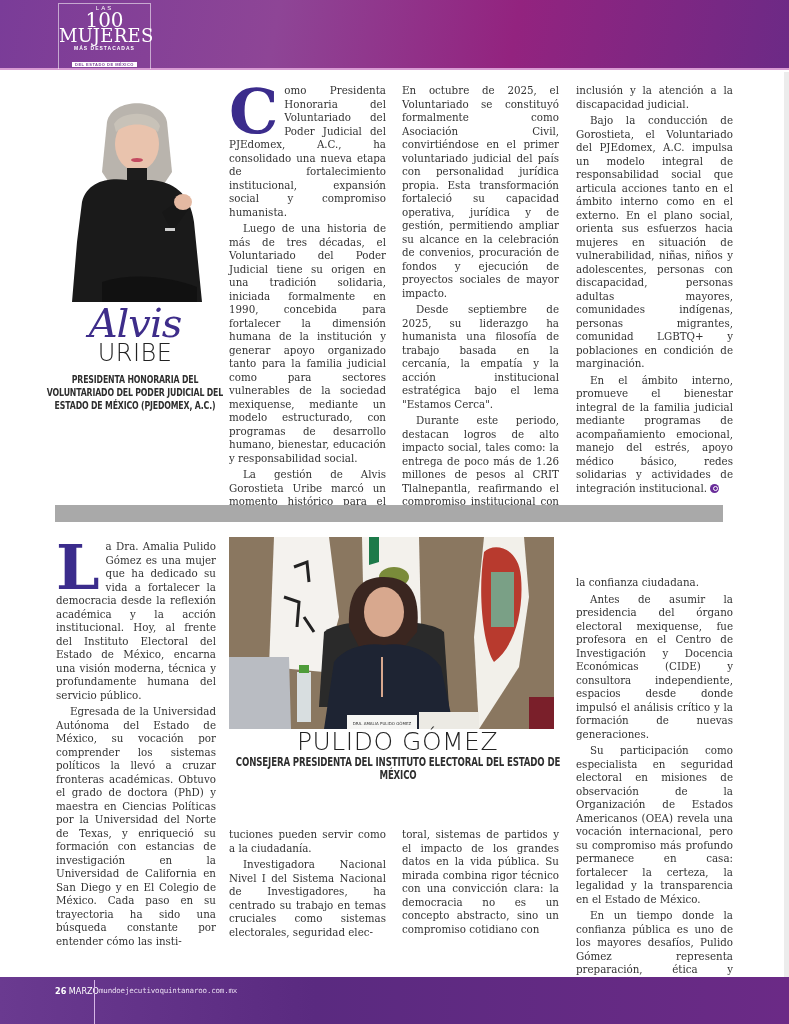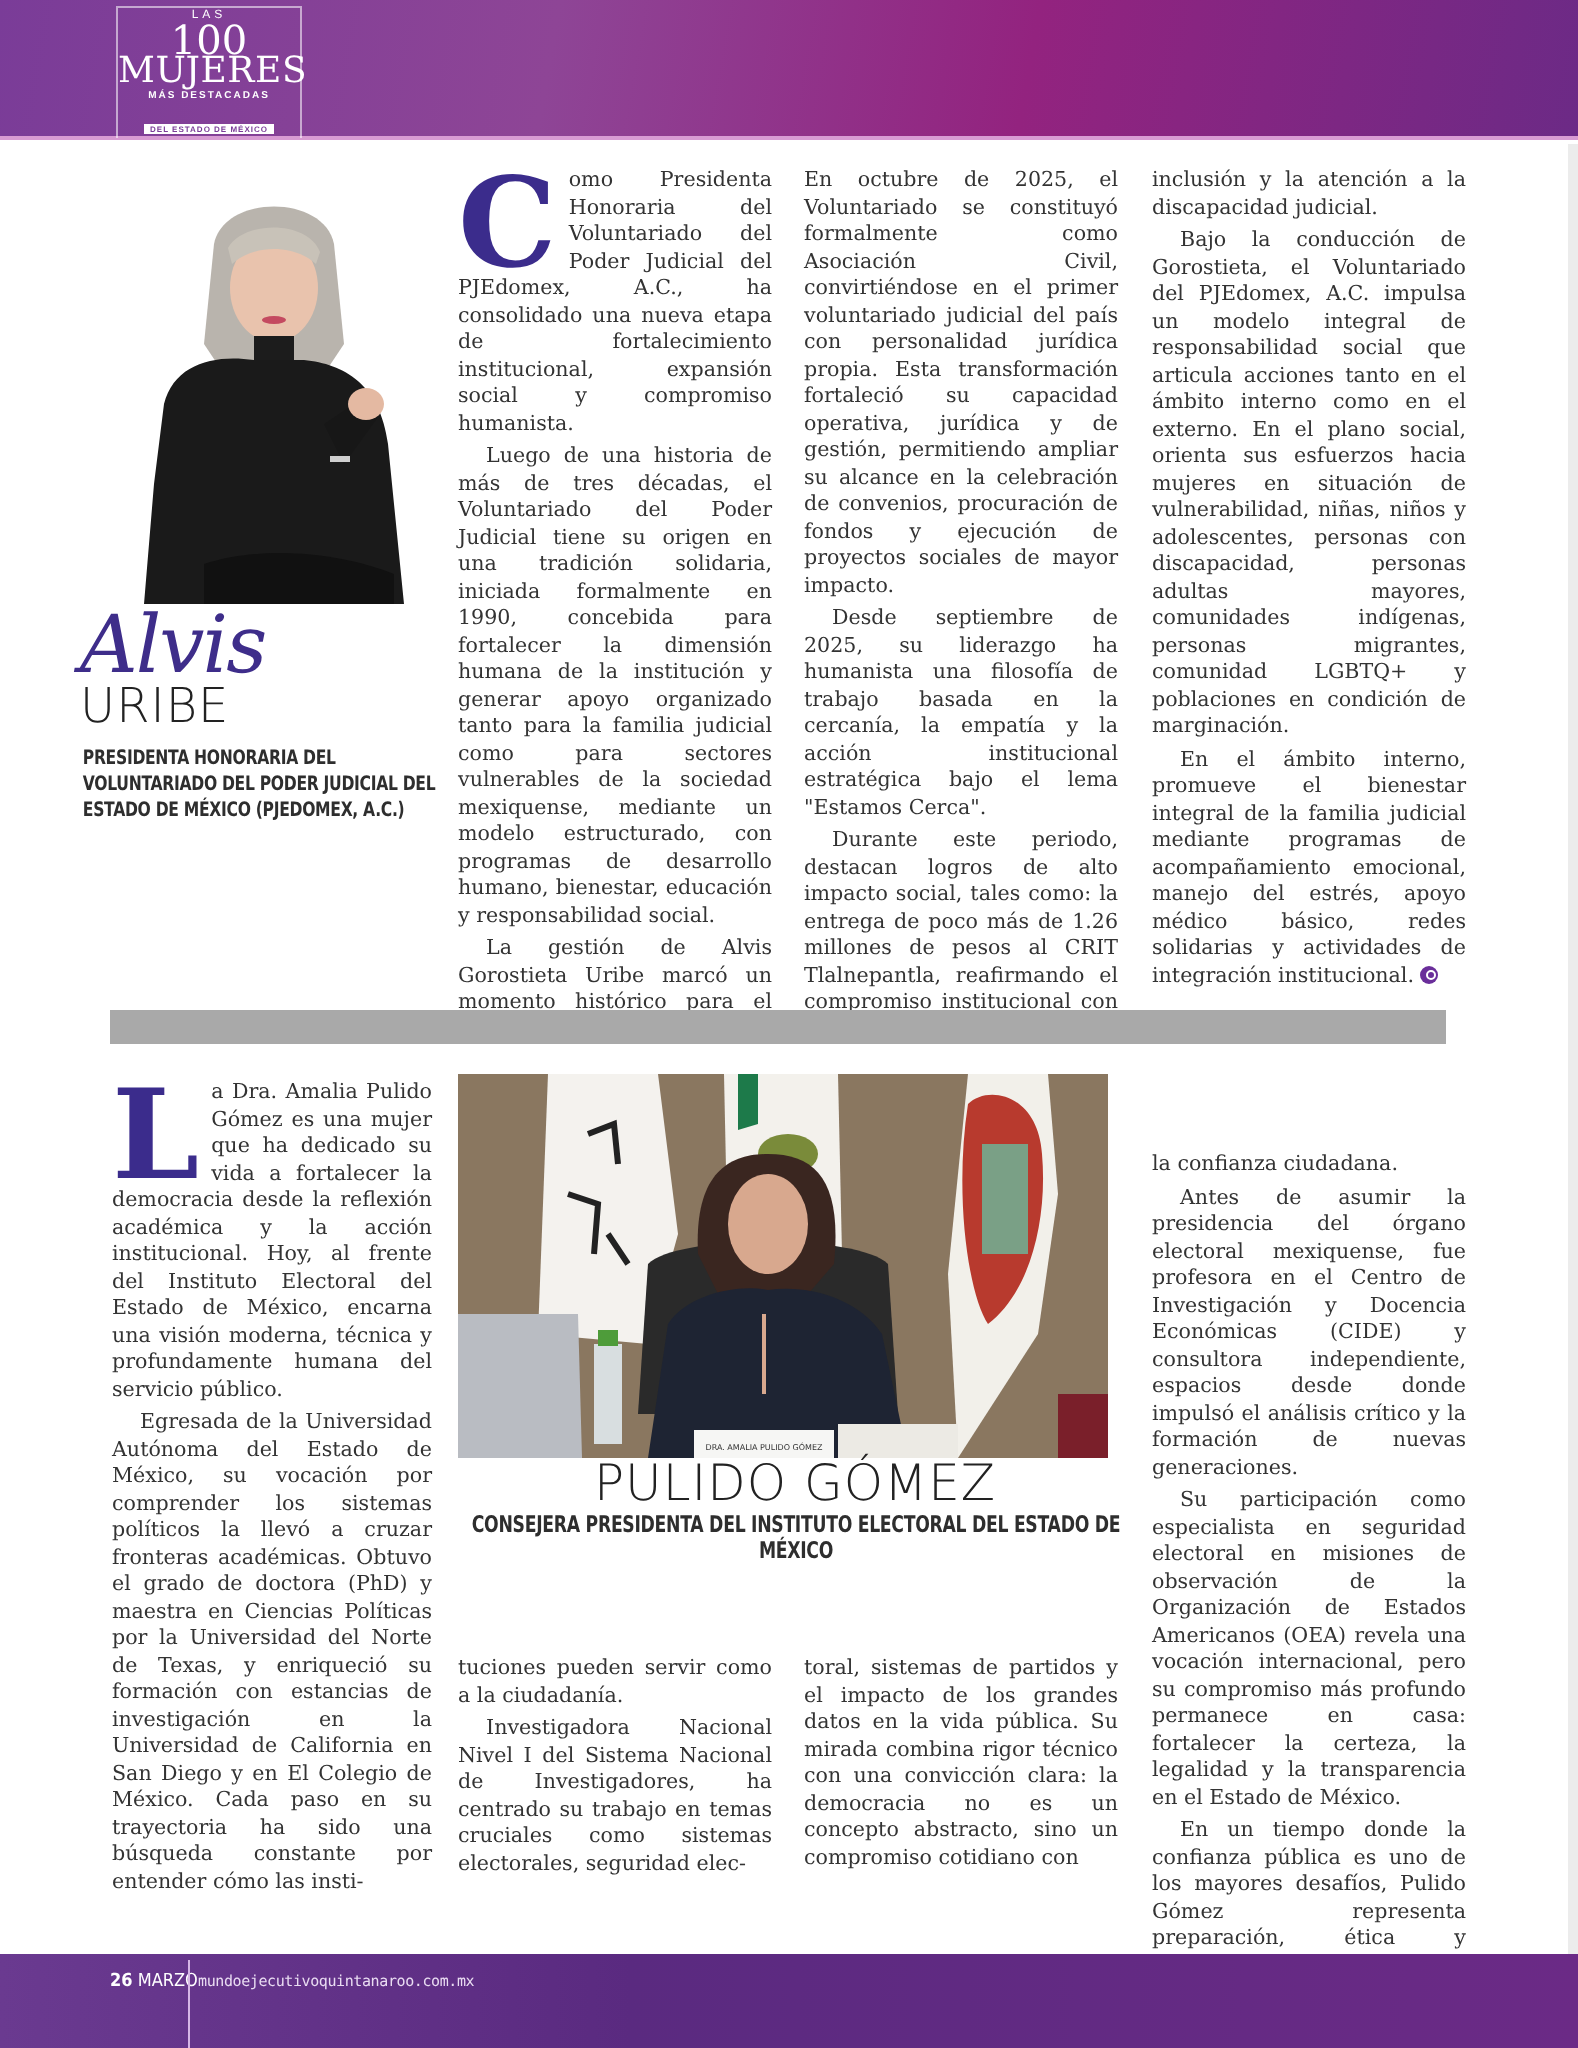--- a/index.html
+++ b/index.html
@@ -21,21 +21,21 @@
   .logo .muj { font-size: 18px; line-height: 14px; letter-spacing: 0.3px; }
   .logo .mas { font-family: "Liberation Sans", sans-serif; font-size: 5px; font-weight: bold; letter-spacing: 1px; margin-top: 2px; }
   .logo .edo { display: inline-block; background: #fff; color: #7a3c98; font-family: "Liberation Sans", sans-serif; font-size: 4px; font-weight: bold; letter-spacing: 0.5px; padding: 0 3px; margin-top: 1px; }
 
   .right-shadow { position: absolute; right: 0; top: 72px; width: 5px; height: 905px; background: #ececec; }
 
   
   .photo-alvis {
     position: absolute; left: 62px; top: 92px; width: 150px; height: 215px;
   }
-  .name-block { position: absolute; left: 40px; top: 305px; width: 190px; text-align: left; }
+  .name-block { position: absolute; left: 40px; top: 305px; width: 190px; text-align: center; }
   .first-name {
     font-family: "DejaVu Serif", serif; font-style: italic; color: #3e2d8a;
     font-size: 40px; line-height: 36px; letter-spacing: -1px;
   }
   .last-name {
     font-family: "DejaVu Sans", sans-serif; font-weight: 300; color: #222;
     font-size: 24px; line-height: 24px; letter-spacing: 0.5px;
   }
   .role {
     font-family: "DejaVu Sans", sans-serif; font-size: 10px; line-height: 13px;

